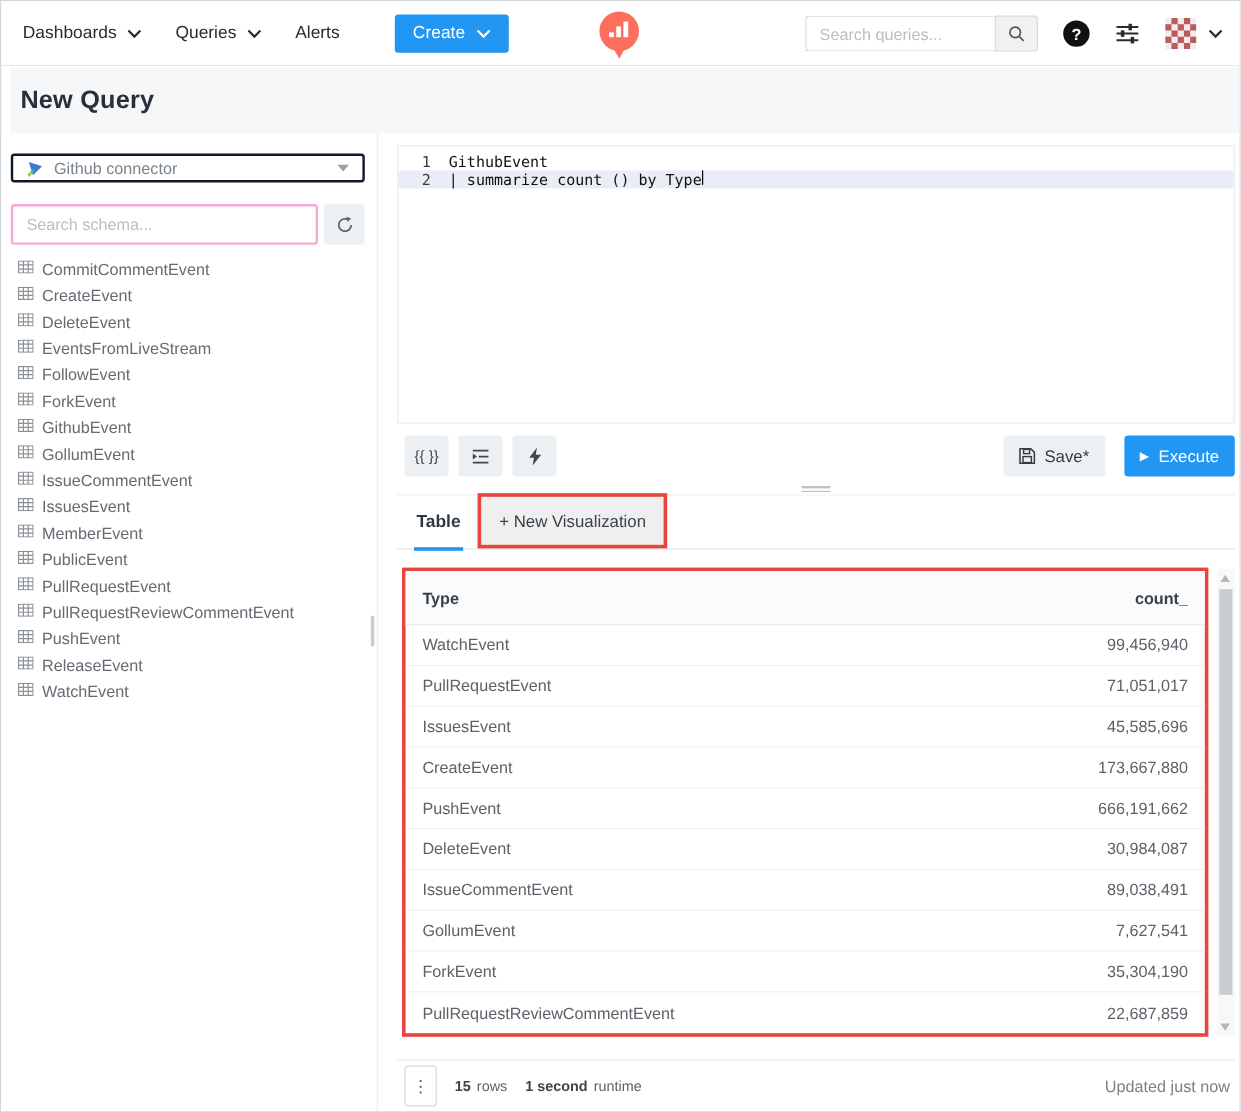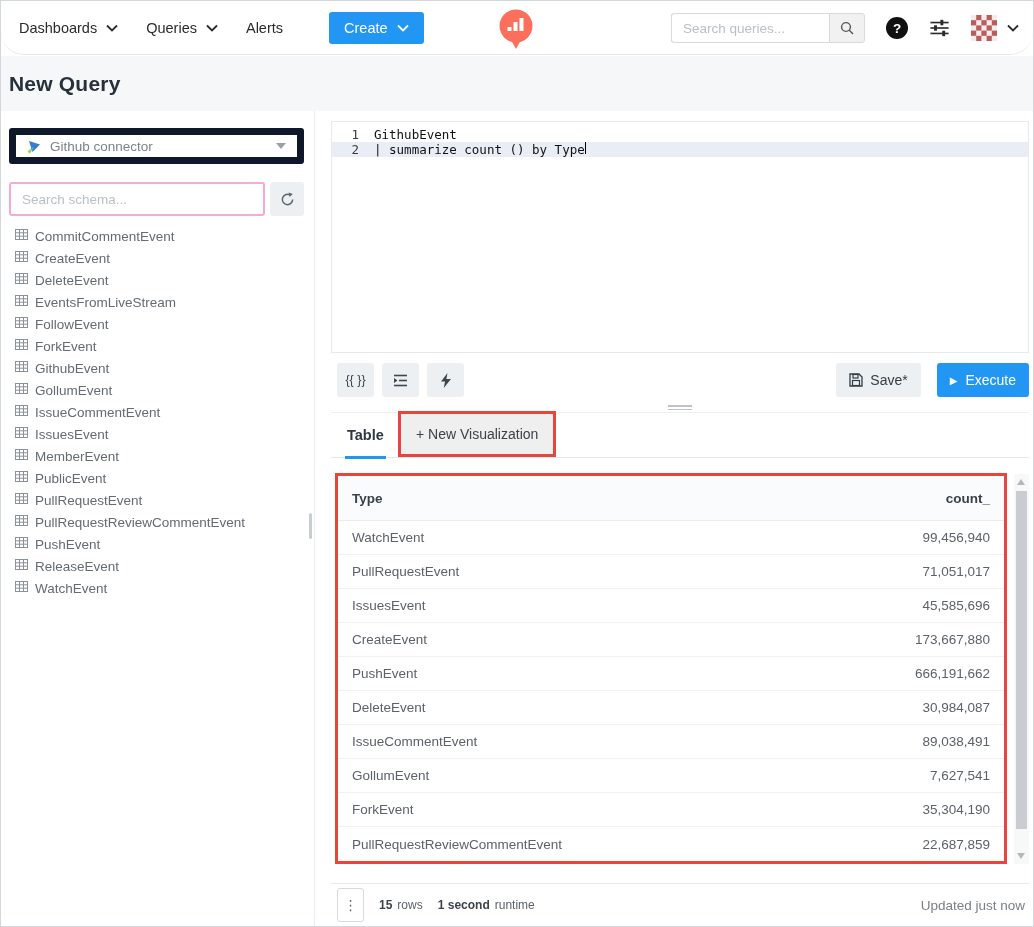--- a/index.html
+++ b/index.html
@@ -1,41 +1,41 @@
 <!DOCTYPE html>
 <html><head>
 <meta charset="utf-8">
 <style>
   * { margin:0; padding:0; box-sizing:border-box; }
   html,body { background:#fff; }
   body { font-family:"Liberation Sans", sans-serif; color:#333; }
   .app { position:relative; width:1034px; height:927px; background:#fff; border:1px solid #d2d7db; overflow:hidden; }
 
   
-  .navbar { position:absolute; top:0; left:0; right:0; height:54px; background:#fff; border-bottom:1px solid #e8e8e8; display:flex; align-items:center;border-radius:23px; }
+  .navbar { position:absolute; top:0; left:0; right:0; height:54px; background:#fff; border-bottom:1px solid #e8e8e8; display:flex; align-items:center; }
   .nav-left { display:flex; align-items:center; gap:28px; padding-left:18px; }
   .nav-item { display:flex; align-items:center; gap:9px; font-size:14.5px; color:#2b2b2b; cursor:pointer; }
   .chev { width:12px; height:8px; }
   .create-btn { margin-left:18px; height:32px; display:flex; align-items:center; gap:9px; background:#2196f3; color:#fff; font-size:14.5px; border:none; border-radius:3px; padding:0 15px; cursor:pointer; }
   .logo { position:absolute; left:497px; top:8px; }
   .nav-right { position:absolute; right:14px; top:0; height:54px; display:flex; align-items:center; gap:21px; }
   .search-group { display:flex; align-items:stretch; height:30px; }
   .search-group input { width:158px; border:1px solid #d9d9d9; border-right:none; border-radius:3px 0 0 3px; padding:0 11px; font-size:13.5px; color:#a21caf; outline:none; font-family:"Liberation Sans", sans-serif; }
   .search-group input::placeholder { color:#b9bfc4; }
   .search-btn { width:36px; background:#f1f1f1; border:1px solid #d9d9d9; border-radius:0 3px 3px 0; display:flex; align-items:center; justify-content:center; cursor:pointer; }
   .help-circle { width:22px; height:22px; border-radius:50%; background:#101010; color:#fff; font-size:13.5px; font-weight:bold; display:flex; align-items:center; justify-content:center; cursor:pointer; }
   .avatar-wrap { display:flex; align-items:center; gap:10px; cursor:pointer; }
 
   
-  .title-band { position:absolute; top:55px; left:0; right:0; height:55px; background:#f6f7f8; display:flex; align-items:center; padding-left:8px; }
+  .title-band { position:absolute; top:55px; left:8px; right:0; height:55px; background:#f6f7f8; display:flex; align-items:center; padding-left:8px; }
   .page-title { font-size:21px; font-weight:600; color:#27313b; letter-spacing:.2px; }
 
   
   .sidebar { position:absolute; top:110px; left:0; width:313px; bottom:0; background:#fff; }
-  .ds-select { margin:17px 10px 0 8px; height:36px; border:7px solid #0f172a; border-radius:3px; display:flex; align-items:center; padding:0 11px; cursor:pointer; background:#fff; }
+  .ds-select { margin:17px 10px 0 8px; height:24px; border:2px solid #0f172a; border-radius:3px; display:flex; align-items:center; padding:0 11px; cursor:pointer; background:#fff; }
   .ds-select .ds-name { margin-left:8px; font-size:13.5px; color:#7a838c; flex:1; }
   .schema-search-row { margin:18px 10px 0 8px; display:flex; gap:5px; }
   .schema-search-row input { flex:1; height:34px; border:2px solid #f9a8d4; border-radius:3px; padding:0 11px; font-size:13.5px; color:#333; outline:none; font-family:"Liberation Sans", sans-serif; }
   .schema-search-row input::placeholder { color:#b9bfc4; }
   .refresh-btn { width:34px; height:34px; background:#edf0f2; border:none; border-radius:3px; display:flex; align-items:center; justify-content:center; cursor:pointer; }
   .schema-list { margin-top:13px; }
   .schema-item { display:flex; gap:7px; height:22px; padding-left:14px; font-size:13.5px; color:#646b72; cursor:pointer; white-space:nowrap; }
   .pane-splitter { position:absolute; top:110px; left:313px; width:1px; bottom:0; background:#ececec; }
   .splitter-handle { position:absolute; left:308px; top:512px; width:3px; height:26px; background:#c8cdd2; border-radius:2px; cursor:col-resize; }
 

